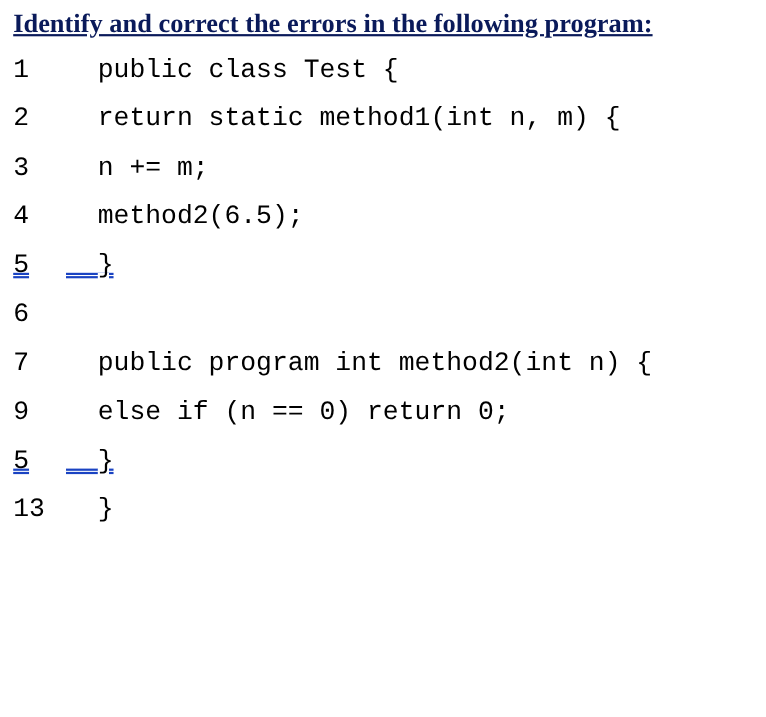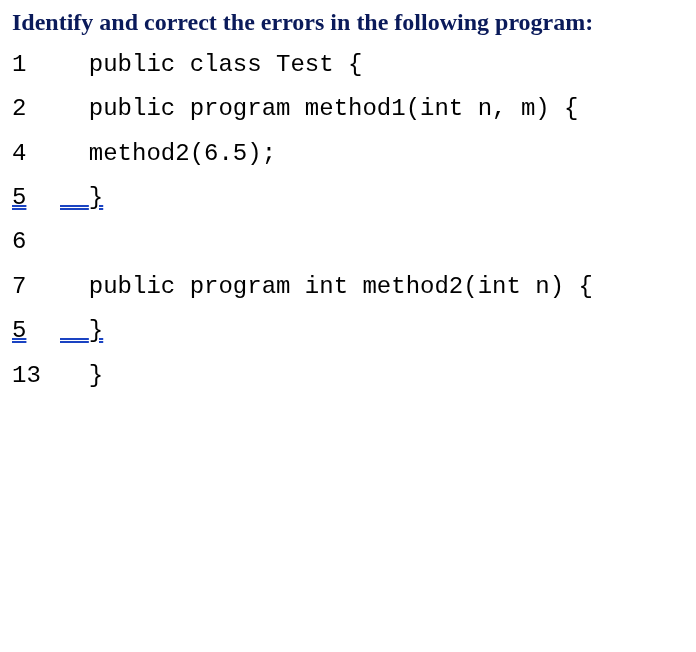--- a/index.html
+++ b/index.html
@@ -10,20 +10,21 @@
       color: #000000;
       width: 696px;
       box-sizing: border-box;
     }
     .heading {
       font-size: 24px;
       font-weight: bold;
       color: #0a1a5a;
       margin-bottom: 6px;
       line-height: 1.2;
+      text-decoration: underline;
     }
     .code-area {
       font-family: Liberation Mono, monospace;
       font-size: 24px;
       line-height: 1.85;
       color: #000000;
     }
     .line {
       white-space: pre;
     }
@@ -45,20 +46,22 @@
       text-decoration-thickness: 1.5px;
     }
   </style>
 </head>
 <body>
 
 <div class="heading">Identify and correct the errors in the following program:</div>
 
 <div class="code-area">
   <div class="line"><span class="lineno">1</span><span>  </span><span>public class Test {</span></div>
-  <div class="line"><span class="lineno">2</span><span>  </span><span>public program method1(int n, m) {</span></div>
+  <div class="line"><span class="lineno">2</span><span>  </span><span>return static method1(int n, m) {</span></div>
+  <div class="line"><span class="lineno">3</span><span>  </span><span>n += m;</span></div>
   <div class="line"><span class="lineno">4</span><span>  </span><span>method2(6.5);</span></div>
   <div class="line"><span class="lineno err-wavy-lineno">5</span><span class="err-wavy">  </span><span class="err-wavy">}</span></div>
   <div class="line"><span class="lineno">6</span><span></span></div>
   <div class="line"><span class="lineno">7</span><span>  </span><span>public program int method2(int n) {</span></div>
+  <div class="line"><span class="lineno">9</span><span>  </span><span>else if (n == 0) return 0;</span></div>
   <div class="line"><span class="lineno err-wavy-lineno">5</span><span class="err-wavy">  </span><span class="err-wavy">}</span></div>
   <div class="line"><span class="lineno">13</span><span>  </span><span>}</span></div>
 </div>
 
 </body></html>

